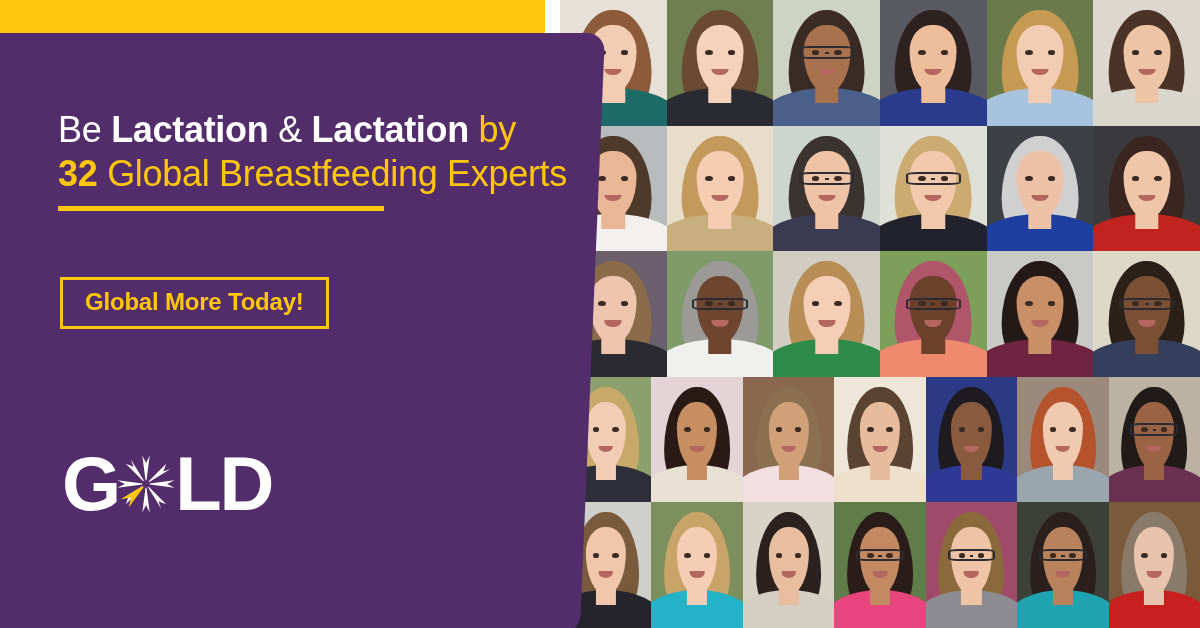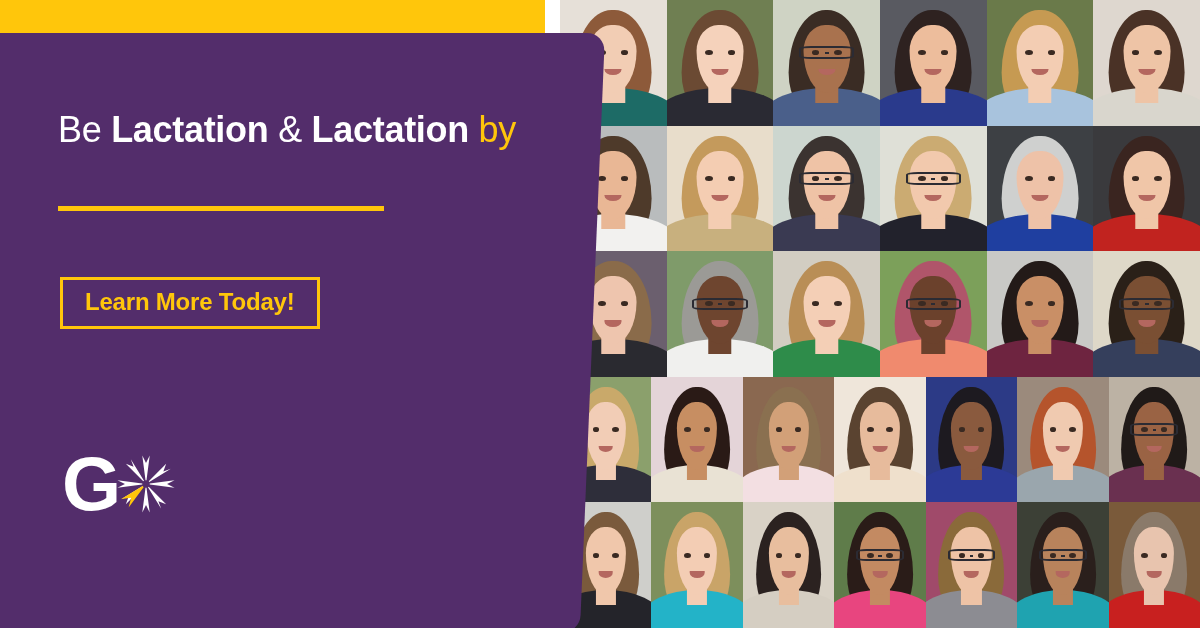--- a/index.html
+++ b/index.html
@@ -567,43 +567,45 @@
     </div>
 
   <div class="yellow-band"></div>
 
   <div class="panel"></div>
 
   <div class="panel-content">
 
     <div class="headline">
       <span class="w-reg">Be </span><span class="w-bold">Lactation</span><span class="amp"> &amp; </span><span class="w-bold">Lactation</span><span class="y-reg"> by</span>
+      <span class="line2"><span class="y-bold">32</span><span class="y-reg"> Global Breastfeeding Experts</span></span>
     </div>
 
     <div class="divider"></div>
 
 
-    <button class="cta">Learn More Today!</button>
+    <button class="cta">Global More Today!</button>
 
     <div class="logo">
       <div class="logo-gold">
         <span class="logo-g">G</span>
         <span class="logo-star">
           <svg viewBox="0 0 100 100" width="62" height="62" aria-hidden="true">
             <g>
               <path d="M50 50 L44 4 L50 16 L56 4 Z" fill="#ffffff"></path>
               <path d="M50 50 L82.5 17.5 L78 30 L90 25.5 Z" fill="#ffffff"></path>
               <path d="M50 50 L96 44 L84 50 L96 56 Z" fill="#ffffff"></path>
               <path d="M50 50 L82.5 82.5 L70 78 L74.5 90 Z" fill="#ffffff"></path>
               <path d="M50 50 L56 96 L50 84 L44 96 Z" fill="#ffffff"></path>
               <path d="M50 50 L17.5 82.5 L22 70 L10 74.5 Z" fill="#ffffff"></path>
               <path d="M50 50 L4 56 L16 50 L4 44 Z" fill="#ffffff"></path>
               <path d="M50 50 L17.5 17.5 L30 22 L25.5 10 Z" fill="#ffffff"></path>
               <path d="M50 50 L10 74 L26 72 L22 88 Z" fill="#FFC60B"></path>
               <circle cx="50" cy="50" r="6" fill="#532D6B"></circle>
             </g>
           </svg>
         </span>
+        <span class="logo-ld">LD</span>
       </div>
     </div>
 
   </div>
 </div>
 
 </body></html>

